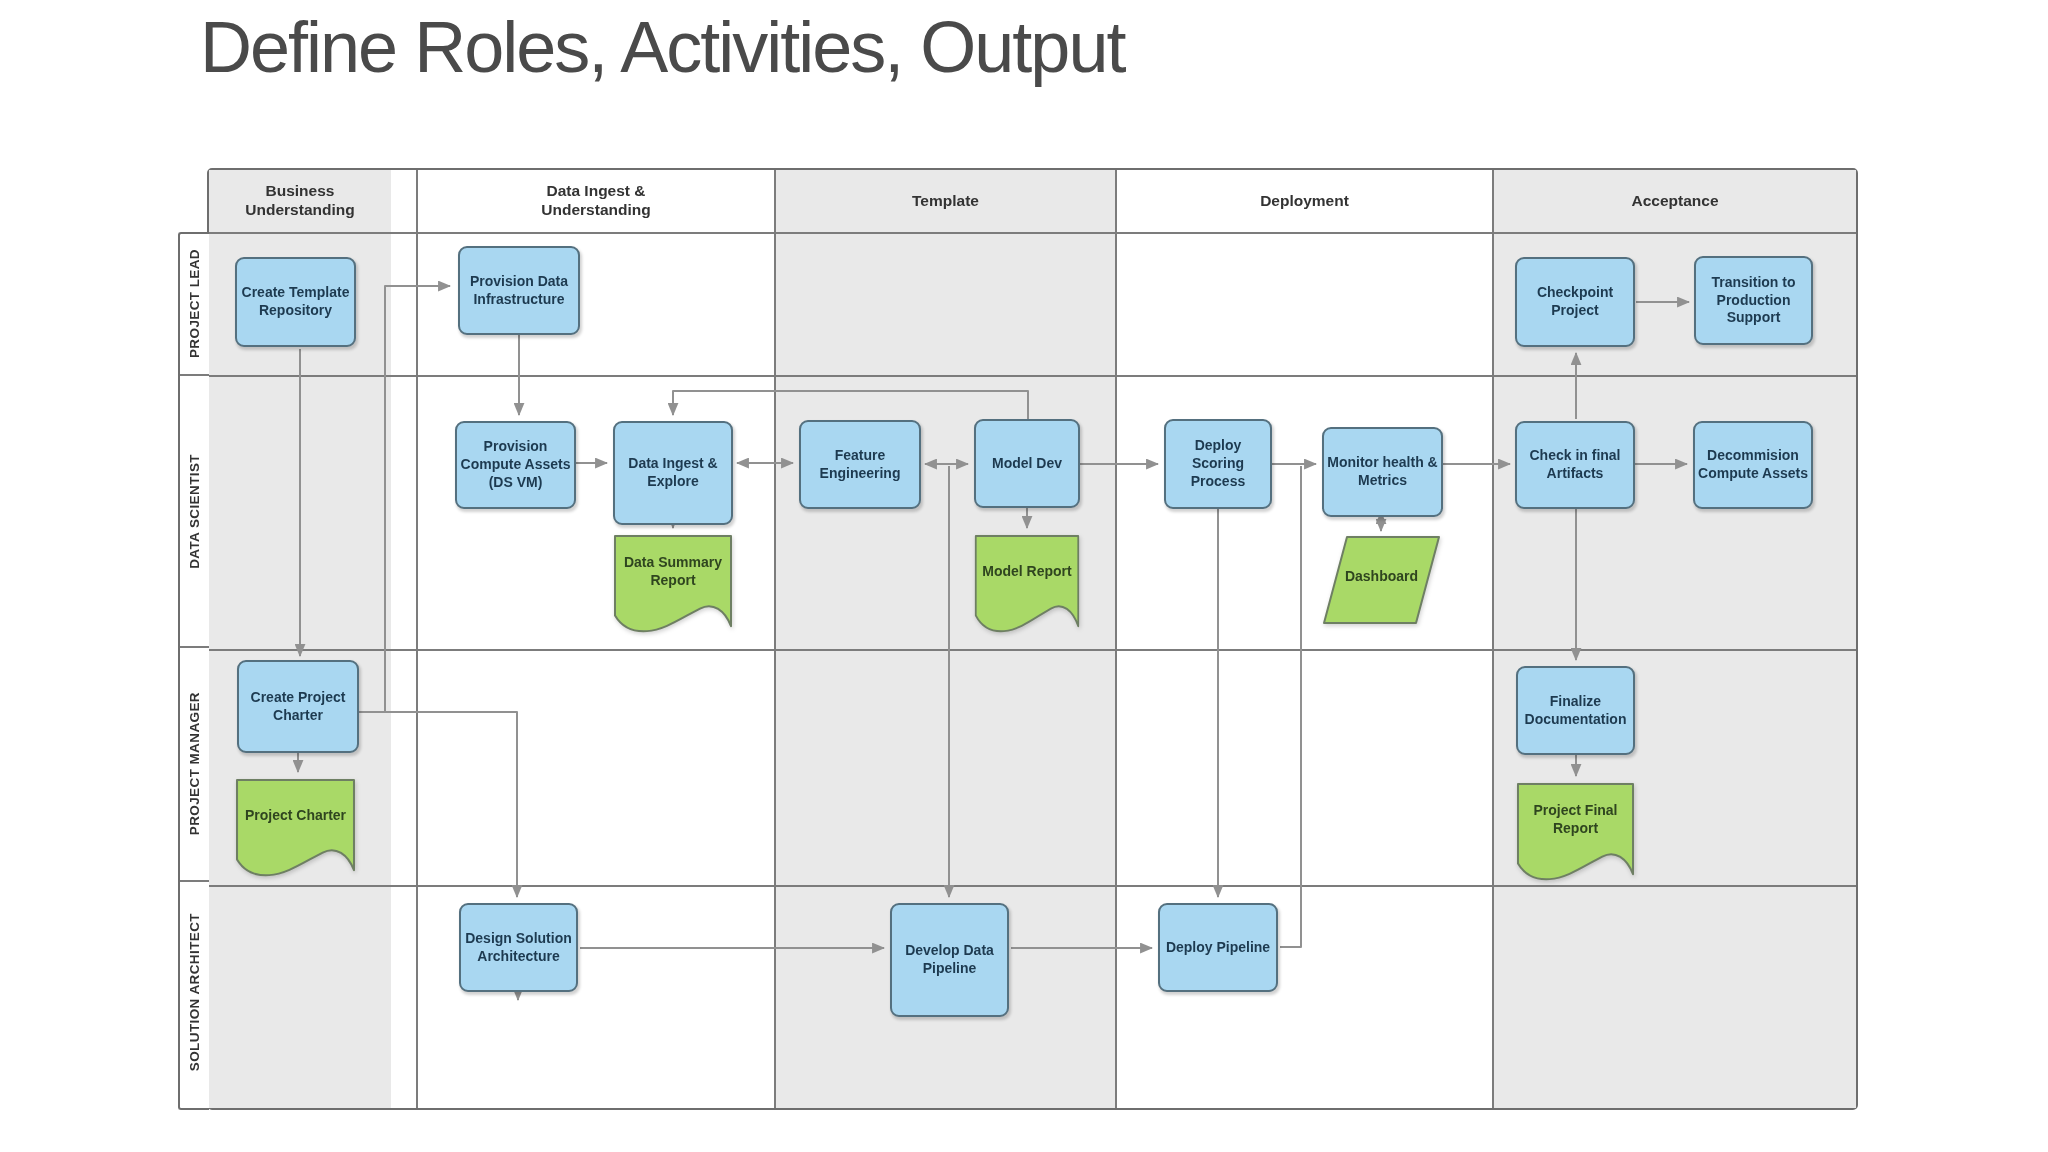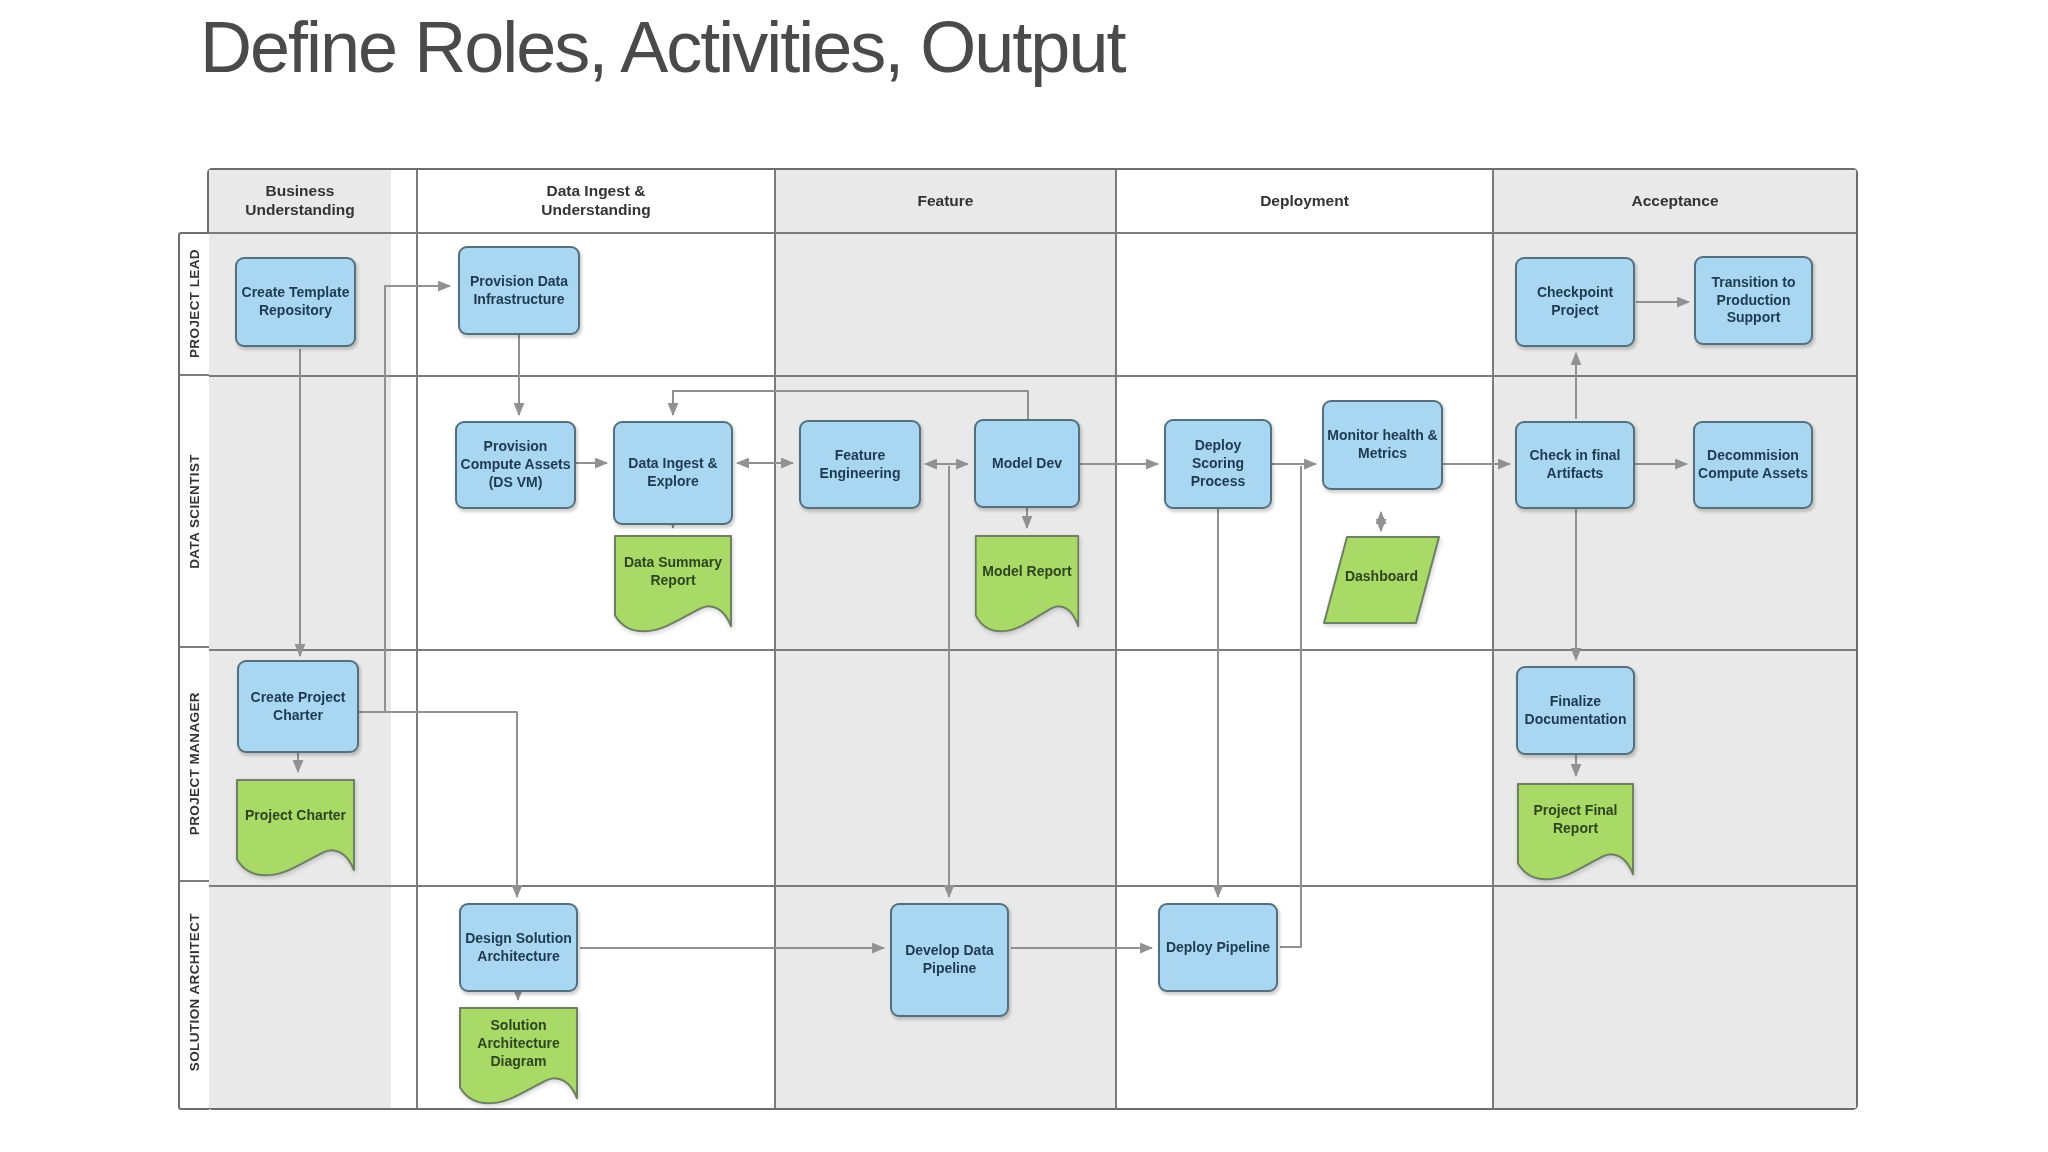--- a/index.html
+++ b/index.html
@@ -64,21 +64,21 @@
           <div class="inner" style="max-width:150px">Business Understanding</div>
         </div>
     </div>
     <div class="col sep" style="left:207px;width:358px">
       <div class="col-head">
           <div class="inner">Data Ingest &amp; Understanding</div>
         </div>
     </div>
     <div class="col shaded sep" style="left:565px;width:341px">
       <div class="col-head">
-          <div class="inner" style="max-width:300px">Feature</div>
+          <div class="inner" style="max-width:300px">Template</div>
         </div>
     </div>
     <div class="col sep" style="left:906px;width:377px">
       <div class="col-head">
           <div class="inner" style="max-width:300px">Deployment</div>
         </div>
     </div>
     <div class="col shaded sep" style="left:1283px;width:364px">
       <div class="col-head">
           <div class="inner" style="max-width:300px">Acceptance</div>
@@ -141,21 +141,21 @@
 
   <div class="node task" style="left:235px;top:257px;width:121px;height:90px">Create Template Repository</div>
   <div class="node task" style="left:458px;top:246px;width:122px;height:89px">Provision Data Infrastructure</div>
   <div class="node task" style="left:1515px;top:257px;width:120px;height:90px">Checkpoint Project</div>
   <div class="node task" style="left:1694px;top:256px;width:119px;height:89px">Transition to Production Support</div>
   <div class="node task" style="left:455px;top:421px;width:121px;height:88px">Provision Compute Assets (DS VM)</div>
   <div class="node task" style="left:613px;top:421px;width:120px;height:104px">Data Ingest &amp; Explore</div>
   <div class="node task" style="left:799px;top:420px;width:122px;height:89px">Feature Engineering</div>
   <div class="node task" style="left:974px;top:419px;width:106px;height:89px">Model Dev</div>
   <div class="node task" style="left:1164px;top:419px;width:108px;height:90px">Deploy Scoring Process</div>
-  <div class="node task" style="left:1322px;top:400px;width:121px;height:90px">Monitor health &amp; Metrics</div>
+  <div class="node task" style="left:1322px;top:427px;width:121px;height:90px">Monitor health &amp; Metrics</div>
   <div class="node task" style="left:1515px;top:421px;width:120px;height:88px">Check in final Artifacts</div>
   <div class="node task" style="left:1693px;top:421px;width:120px;height:88px">Decommision Compute Assets</div>
   <div class="node task" style="left:237px;top:660px;width:122px;height:93px">Create Project Charter</div>
   <div class="node task" style="left:1516px;top:666px;width:119px;height:89px">Finalize Documentation</div>
   <div class="node task" style="left:459px;top:903px;width:119px;height:89px">Design Solution Architecture</div>
   <div class="node task" style="left:890px;top:903px;width:119px;height:114px">Develop Data Pipeline</div>
   <div class="node task" style="left:1158px;top:903px;width:120px;height:89px">Deploy Pipeline</div>
 
   <div class="node doc" style="left:613px;top:534px;width:120px;height:104px">
     <svg viewBox="0 0 120 106" preserveAspectRatio="none">
@@ -180,20 +180,14 @@
         <path d="M2,2 H118 V94 C112,78 100,69 87,76 C68,86 51,98 34,99 C20,100 9,95 2,83 Z"></path>
       </svg>
     <div class="lbl">Project Charter</div>
   </div>
   <div class="node doc" style="left:1516px;top:782px;width:119px;height:104px">
     <svg viewBox="0 0 120 106" preserveAspectRatio="none">
         <path d="M2,2 H118 V94 C112,78 100,69 87,76 C68,86 51,98 34,99 C20,100 9,95 2,83 Z"></path>
       </svg>
     <div class="lbl">Project Final Report</div>
   </div>
-  <div class="node doc" style="left:458px;top:1006px;width:121px;height:104px">
-    <svg viewBox="0 0 120 106" preserveAspectRatio="none">
-        <path d="M2,2 H118 V94 C112,78 100,69 87,76 C68,86 51,98 34,99 C20,100 9,95 2,83 Z"></path>
-      </svg>
-    <div class="lbl">Solution Architecture Diagram</div>
-  </div>
 
 </div>
 
 </body></html>

